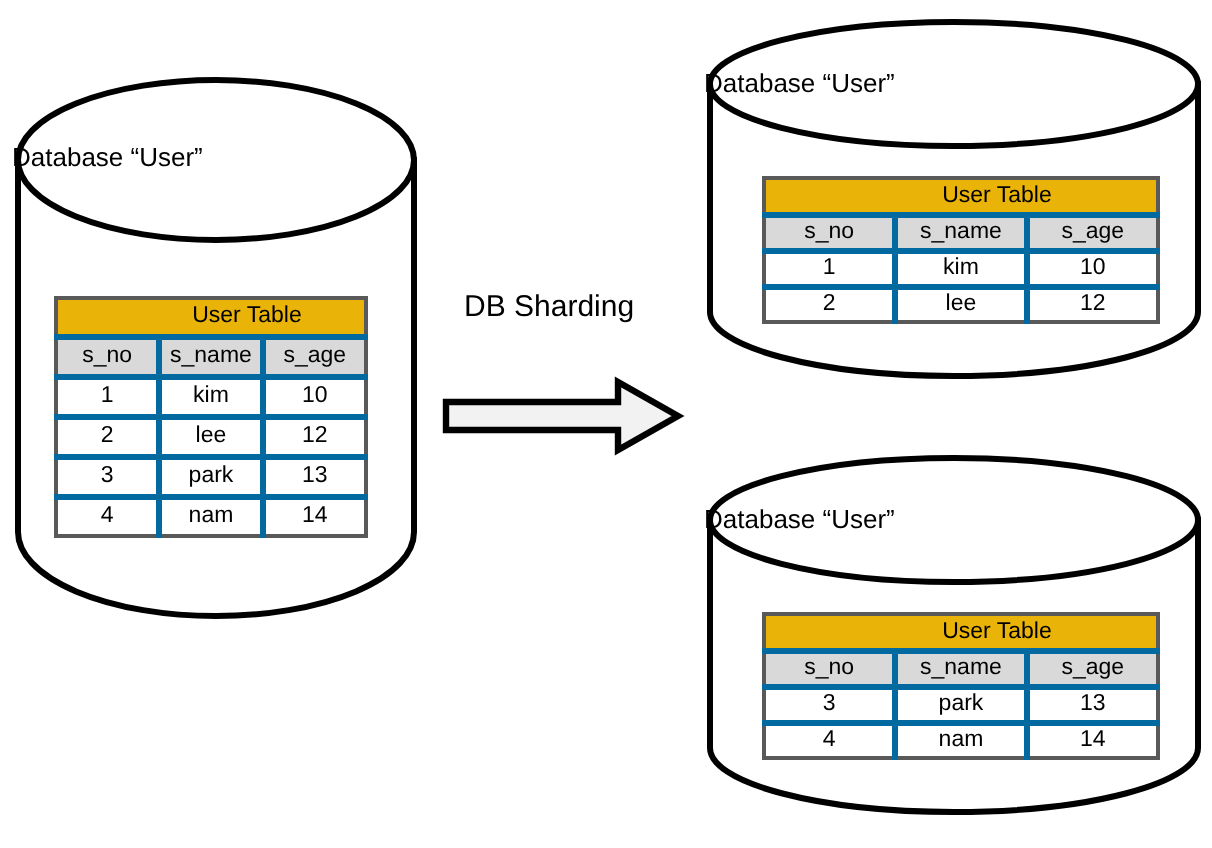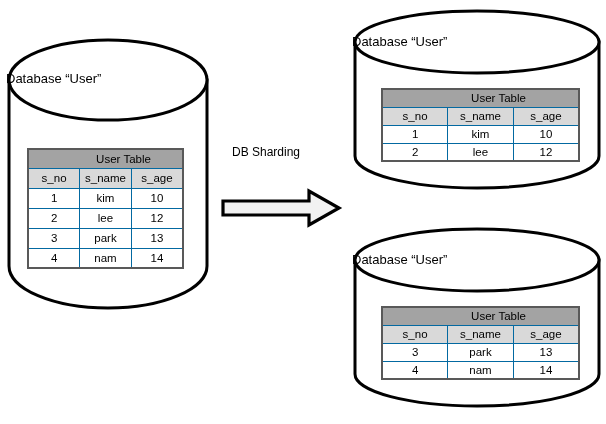--- a/index.html
+++ b/index.html
@@ -30,29 +30,29 @@
 
   
   .dbtable {
     position: absolute;
     border-collapse: collapse;
     background: #ffffff;
     border: 1px solid #7f7f7f;
     table-layout: fixed;
   }
   .dbtable td {
-    border: 1px solid #0369a1;
+    border: 3px solid #0369a1;
     text-align: center;
     color: #000000;
     padding: 0;
     line-height: 1.05;
     background: #ffffff;
   }
   .dbtable .title-cell {
-    background: #a3a3a3;
+    background: #eab308;
     border-top: 2px solid #595959;
     border-left: 2px solid #595959;
     border-right: 2px solid #595959;
     padding-left: 36px;
   }
   .dbtable .hdr {
     background: #d9d9d9;
   }
   .dbtable tr.hdr-row td:first-child { border-left: 2px solid #595959; }
   .dbtable tr.hdr-row td:last-child  { border-right: 2px solid #595959; margin-top: 28px; }
@@ -70,21 +70,21 @@
   .t-small td { height: 18px; font-size: 11.5px; }
   .t-small .title-cell { height: 18px; font-size: 11.5px; }
 
   
   #arrow-wrap { position: absolute; }
 
   
   #sharding-label {
     position: absolute;
     color: #000000;
-    font-size: 12px;
+    font-size: 15px;
     white-space: nowrap;
   }
 </style>
 </head>
 <body>
 
 <div id="stage">
 
   <div class="cyl" id="cyl-source" style="left:6px; top:38px; width:204px; height:270px;">
     <svg width="204" height="270" viewBox="0 0 204 270">

